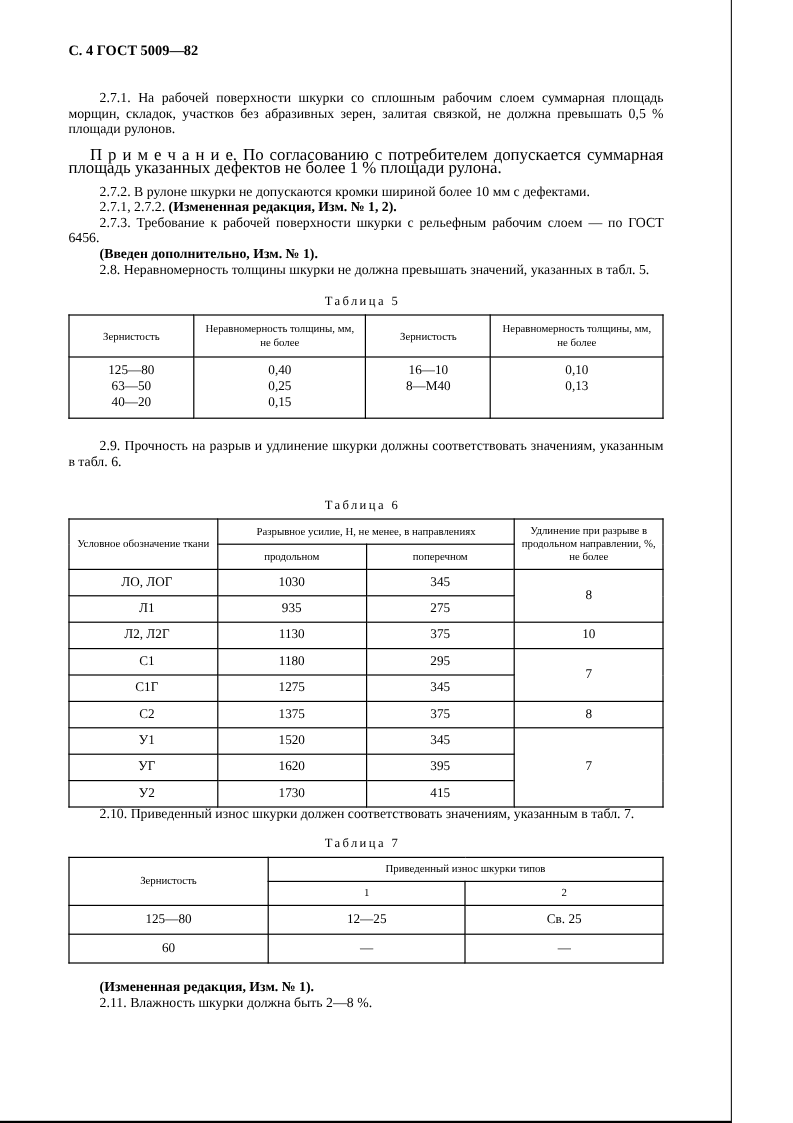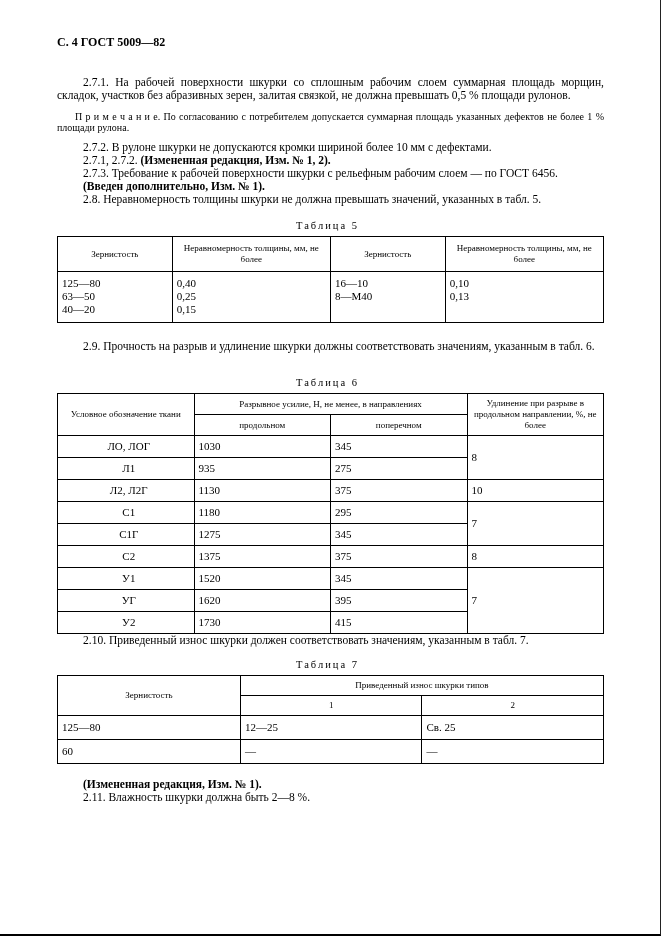--- a/index.html
+++ b/index.html
@@ -2,40 +2,40 @@
 <html><head>
 <meta charset="utf-8">
 <style>
   html,body{margin:0;padding:0;}
   body{
     width:661px;height:936px;background:#ffffff;color:#000;
     font-family:"Liberation Serif", serif;
     -webkit-font-smoothing:antialiased;
   }
   .page{
-    box-sizing:border-box;width:661px;height:936px;
+    box-sizing:border-box;width:610px;height:936px;
     padding:36px 56px 0 57px;position:relative;background:#fff;
     border-right:1px solid #222;border-bottom:2px solid #000;
   }
   .hdr{font-weight:bold;font-size:12px;line-height:13px;margin:0 0 27px 0;}
   p{margin:0;}
   .body-p{font-size:11.5px;line-height:13px;text-align:justify;text-indent:26px;}
-  .note-p{font-size:10px;line-height:11px;text-align:justify;text-indent:18px;margin-top:9px;}
+  .note-p{font-size:14px;line-height:11px;text-align:justify;text-indent:18px;margin-top:9px;}
   .mt8{margin-top:8px;}
   .mt17{margin-top:17px;}
   .mt9{margin-top:9px;}
   .mt14{margin-top:14px;}
   .bold{font-weight:bold;}
   .caption{font-size:10.5px;line-height:11px;text-align:center;letter-spacing:2px;padding-right:6px;margin-top:14px;}
   .caption.c6{margin-top:24px;}
   .caption.c7{margin-top:12px;}
   table{border-collapse:collapse;width:100%;table-layout:fixed;margin-top:5px;}
   th,td{border:1px solid #000;}
   th{font-weight:normal;font-size:9px;line-height:11px;text-align:center;vertical-align:middle;padding:4px 4px;}
-  td{font-size:11px;line-height:13px;text-align:left;vertical-align:middle;padding:4px 4px;}
+  td{font-size:11px;line-height:13px;text-align:center;vertical-align:middle;padding:4px 4px;}
   .t5 th{padding:6px 4px;}
   .t5 td{vertical-align:top;padding:5px 4px 6px 4px;}
   .t5 td div{line-height:13px;}
   .t6 td.fab{text-align:center;padding-left:10px;}
   .t7 td{padding:5px 4px;}
 </style>
 </head>
 <body>
 
 <div class="page">

